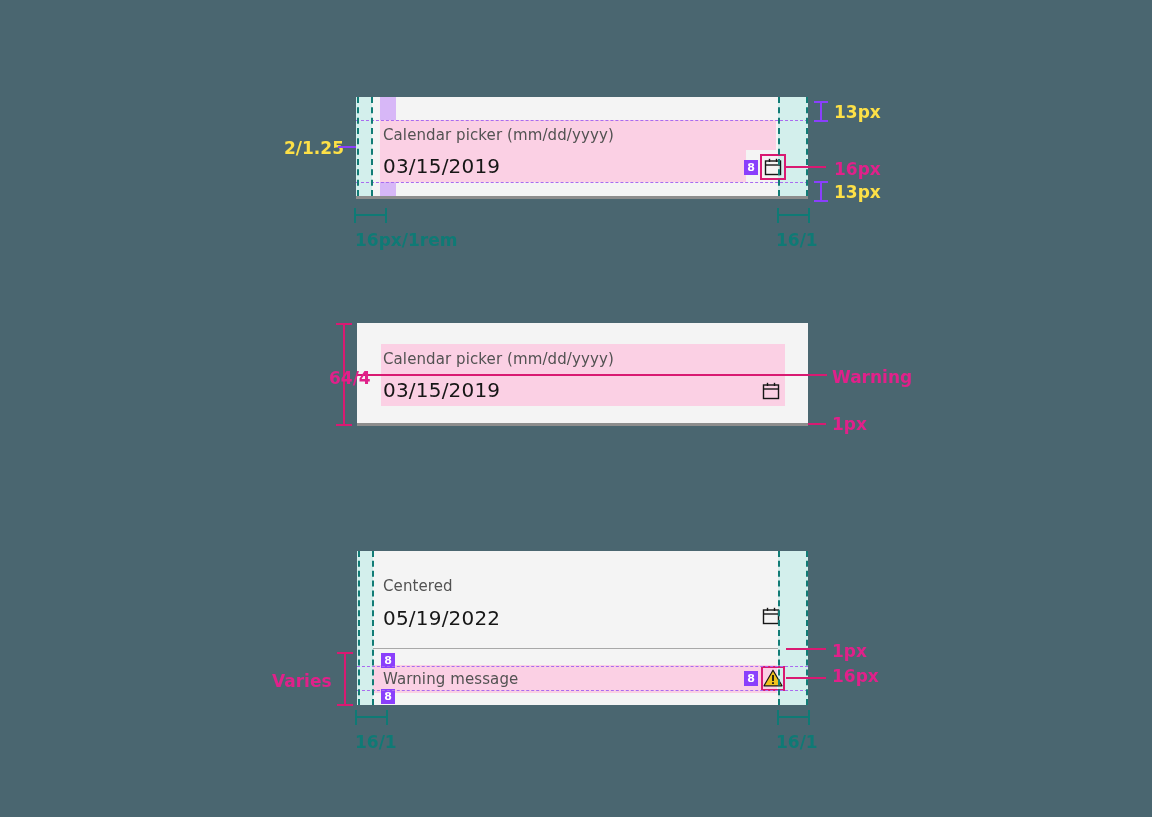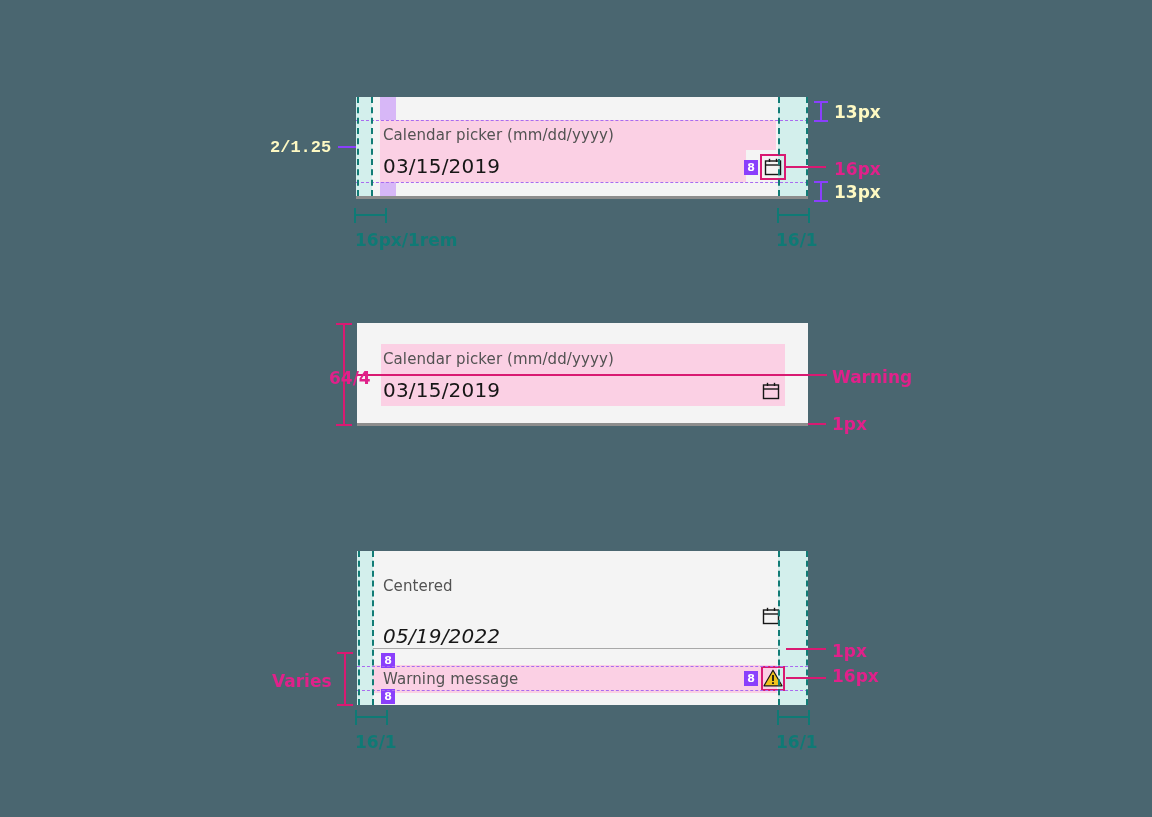--- a/index.html
+++ b/index.html
@@ -43,21 +43,21 @@
   .dash-v{position:absolute;width:0;border-left:2px dashed #127c76;}
 
   
   .rule-pink{position:absolute;background:#d91a72;height:2px;}
   .rule-purple{position:absolute;background:#8a3ffc;height:2px;}
   .rule-grey{position:absolute;background:#a8a8a8;height:1px;}
 
   
   .lbl{position:absolute;white-space:nowrap;font-weight:bold;font-size:17px;}
   .lbl-pink{color:#e0218a;}
-  .lbl-purple{color:#fef9c3;}
+  .lbl-purple{color:#fde047;}
   .lbl-teal{color:#0f7a75;}
 
   
   .badge8{
     position:absolute;
     background:#8a3ffc;
     color:#ffffff;
     font-size:11px;
     font-weight:bold;
     width:14px;height:15px;
@@ -115,21 +115,21 @@
   <div class="badge8" style="left:744px;top:160px;">8</div>
 
   <div class="dash-h" style="left:356px;top:120px;width:452px;"></div>
   <div class="dash-h" style="left:356px;top:182px;width:452px;"></div>
 
   <div class="dash-v" style="left:357px;top:97px;height:99px;"></div>
   <div class="dash-v" style="left:371px;top:97px;height:99px;"></div>
   <div class="dash-v" style="left:778px;top:97px;height:99px;"></div>
   <div class="dash-v" style="left:806px;top:97px;height:99px;"></div>
 
-  <div class="lbl lbl-purple" style="left:270px;top:138px;font-family:Liberation Mono, monospace;">2/1.25</div>
+  <div class="lbl lbl-purple" style="left:284px;top:138px;">2/1.25</div>
   <div class="rule-purple" style="left:338px;top:146px;width:18px;"></div>
 
   <div class="ibeam" style="left:814px;top:101px;width:14px;height:21px;">
     <i style="left:0;top:0;width:14px;height:2px;"></i>
     <i style="left:6px;top:0;width:2px;height:21px;"></i>
     <i style="left:0;top:19px;width:14px;height:2px;"></i>
   </div>
   <div class="lbl lbl-purple" style="left:834px;top:102px;">13px</div>
 
   <div class="rule-pink" style="left:786px;top:166px;width:40px;"></div>
@@ -188,21 +188,21 @@
   <div class="panel" style="left:357px;top:551px;width:451px;height:154px;"></div>
 
   <div class="band-teal" style="left:357px;top:551px;width:16px;height:154px;"></div>
   <div class="band-teal" style="left:778px;top:551px;width:30px;height:154px;"></div>
 
   <div class="rule-grey" style="left:373px;top:648px;width:405px;"></div>
 
   <div class="hl" style="left:373px;top:665px;width:404px;height:28px;"></div>
 
   <div class="field-label" style="left:383px;top:577px;">Centered</div>
-  <div class="field-value" style="left:383px;top:624px;font-style:italic;">05/19/2022</div>
+  <div class="field-value" style="left:383px;top:606px;">05/19/2022</div>
   <div class="field-label" style="left:383px;top:670px;">Warning message</div>
 
   <svg class="cal-icon" style="left:761px;top:606px;" width="20" height="20" viewBox="0 0 20 20">
     <rect x="2.5" y="4" width="15" height="13.5" fill="none" stroke="#161616" stroke-width="1.4"></rect>
     <line x1="2.5" y1="8" x2="17.5" y2="8" stroke="#161616" stroke-width="1.4"></line>
     <line x1="6.5" y1="1.8" x2="6.5" y2="5" stroke="#161616" stroke-width="1.4"></line>
     <line x1="13.5" y1="1.8" x2="13.5" y2="5" stroke="#161616" stroke-width="1.4"></line>
   </svg>
 
   <div class="icon-box" style="left:761px;top:666px;width:24px;height:25px;"></div>

